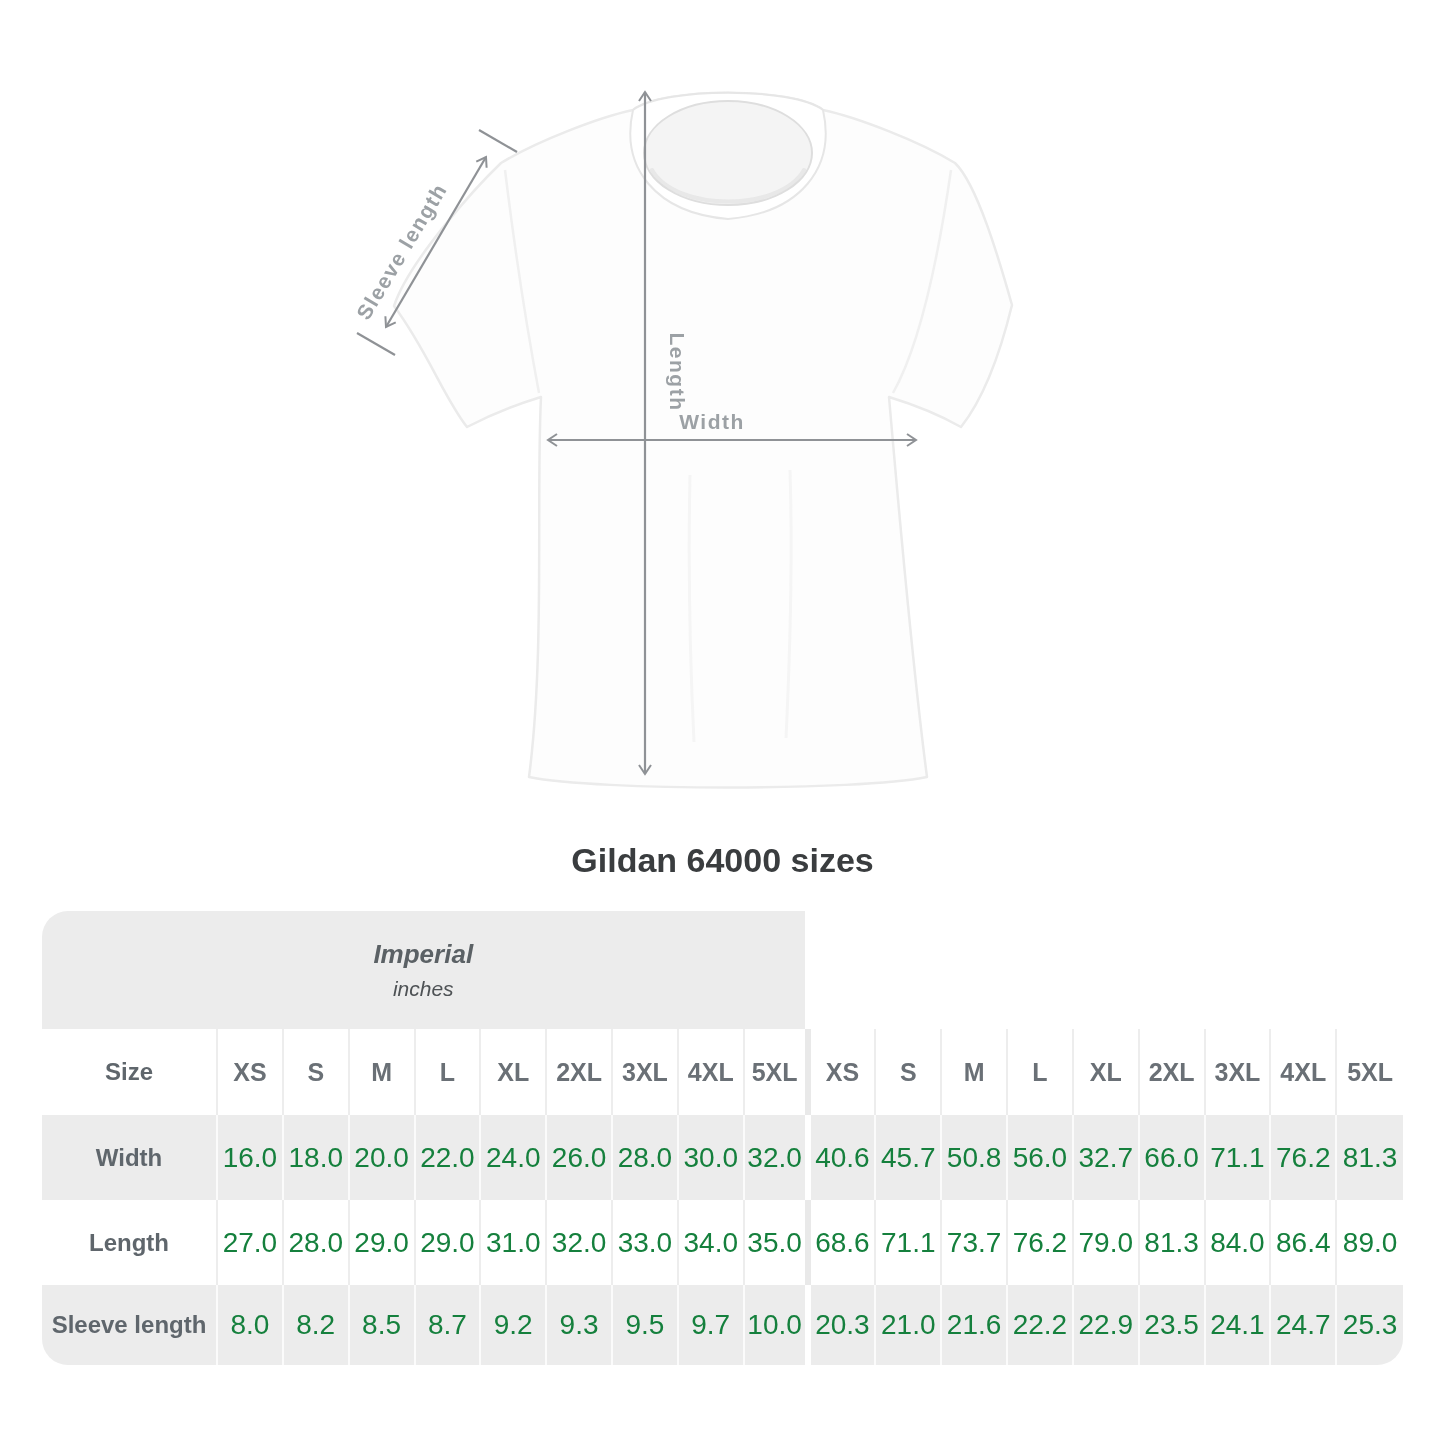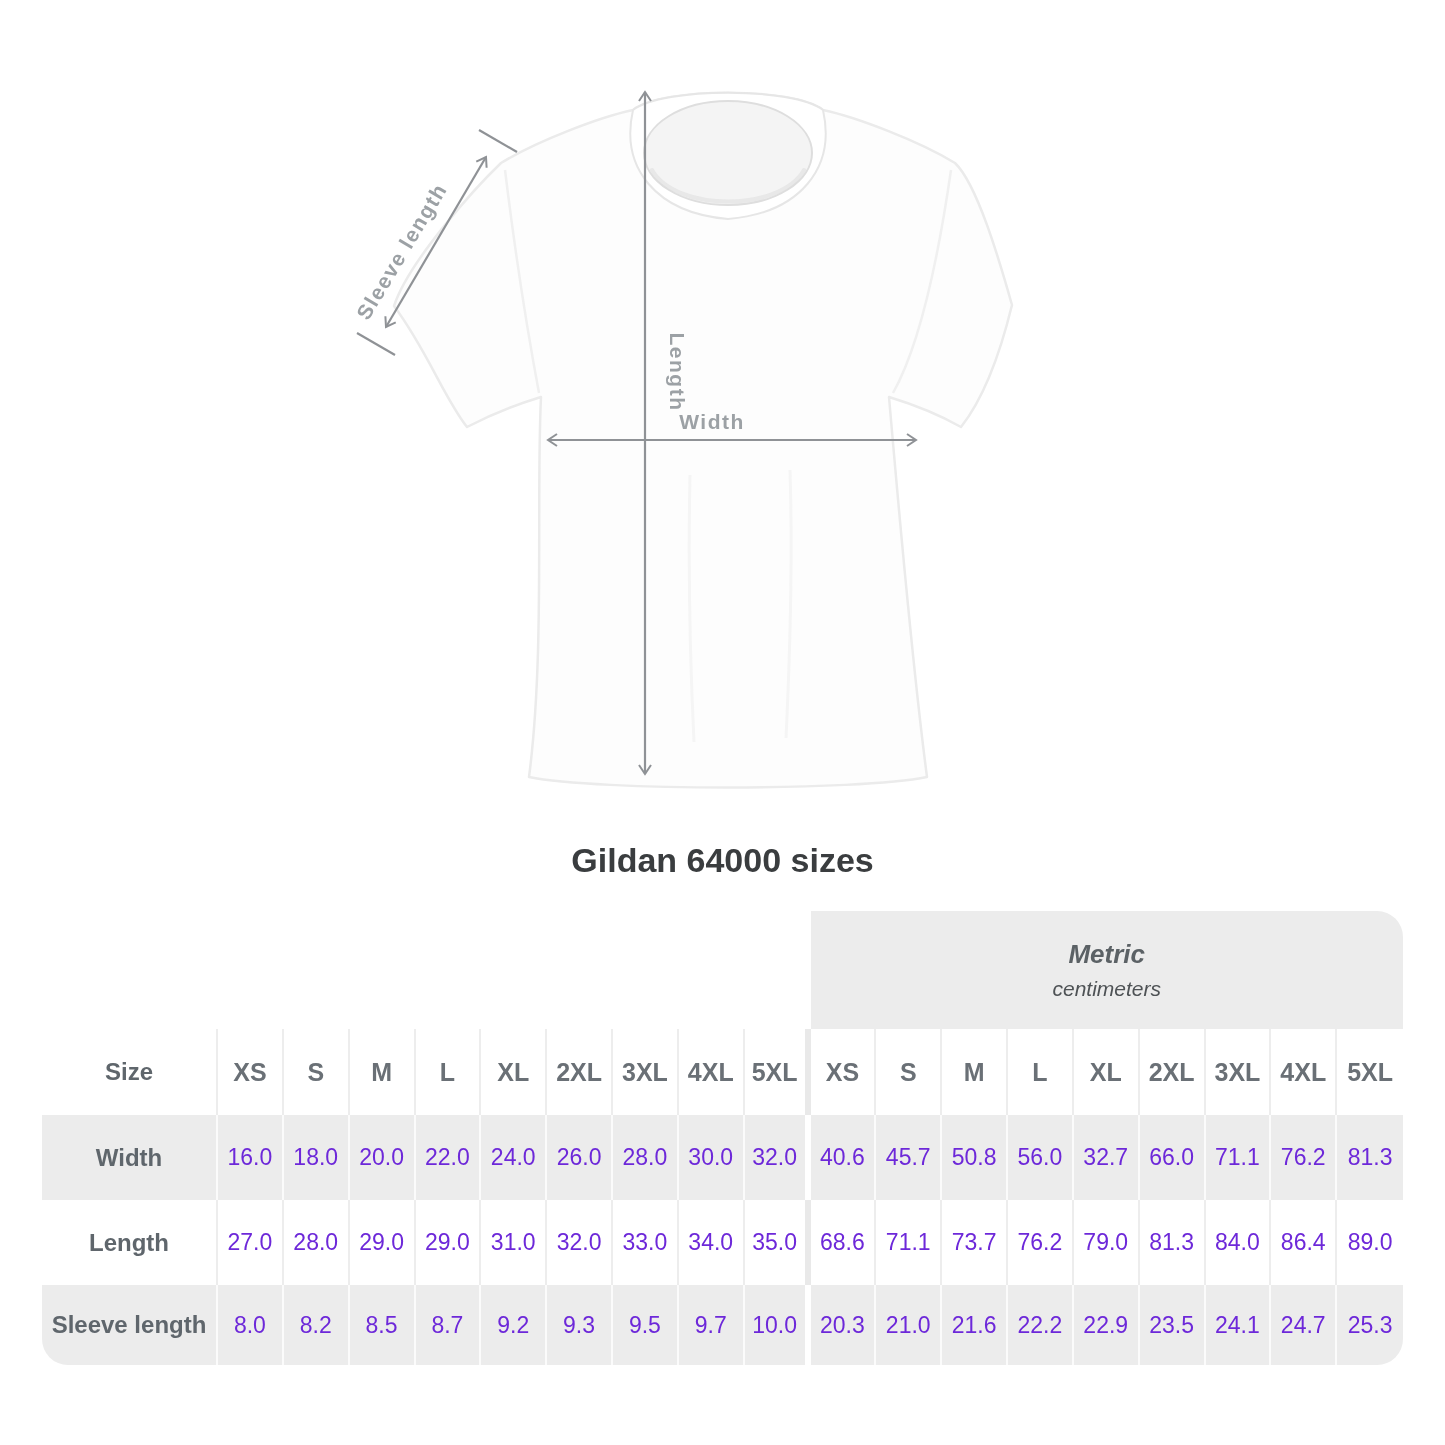--- a/index.html
+++ b/index.html
@@ -36,21 +36,21 @@
   .r-data{height:85px;}
   .r-last{height:80px;border-radius:0 0 26px 26px;overflow:hidden;}
   .cell{display:flex;align-items:center;justify-content:center;}
   .row-white .cell{background:#ffffff;border-right:2px solid #ededed;}
   .row-gray .cell{background:#ececec;border-right:2px solid #fbfbfb;}
   .row-white .cell.sec-end{border-right:6px solid #e9e9e9;}
   .row-gray .cell.sec-end{border-right:6px solid #ffffff;}
   .cell.c-last{border-right:none;}
   .label-cell{font-weight:bold;font-size:24px;color:#5f666c;}
   .head-cell{font-weight:bold;font-size:25px;color:#6a7076;}
-  .val-cell{font-size:23px;color:#6d28d9;}
+  .val-cell{font-size:28px;color:#15803d;}
 </style>
 </head>
 <body>
 
 <div class="diagram">
   <svg class="shirt-svg" viewBox="0 0 1445 835">
     <defs>
       <marker id="ah" markerWidth="18" markerHeight="18" refX="11" refY="8" orient="auto-start-reverse" markerUnits="userSpaceOnUse">
         <path d="M2,2 L11,8 L2,14" fill="none" stroke="#8f9296" stroke-width="2"></path>
       </marker>
@@ -97,23 +97,23 @@
     </g>
   </svg>
 </div>
 
 <div class="title-block">
   <h1 class="page-title">Gildan 64000 sizes</h1>
 </div>
 
 <div class="size-table" id="size-table">
     <div class="trow band">
-      <div class="band-cell" style="grid-column:11/20">
-        <div class="band-title">Metric</div>
-        <div class="band-sub">centimeters</div>
+      <div class="band-cell bc-left" style="grid-column:1/11">
+        <div class="band-title">Imperial</div>
+        <div class="band-sub">inches</div>
       </div>
     </div>
     <div class="trow r-head row-white">
       <div class="cell label-cell">Size</div>
       <div class="cell head-cell">XS</div>
       <div class="cell head-cell">S</div>
       <div class="cell head-cell">M</div>
       <div class="cell head-cell">L</div>
       <div class="cell head-cell">XL</div>
       <div class="cell head-cell">2XL</div>

